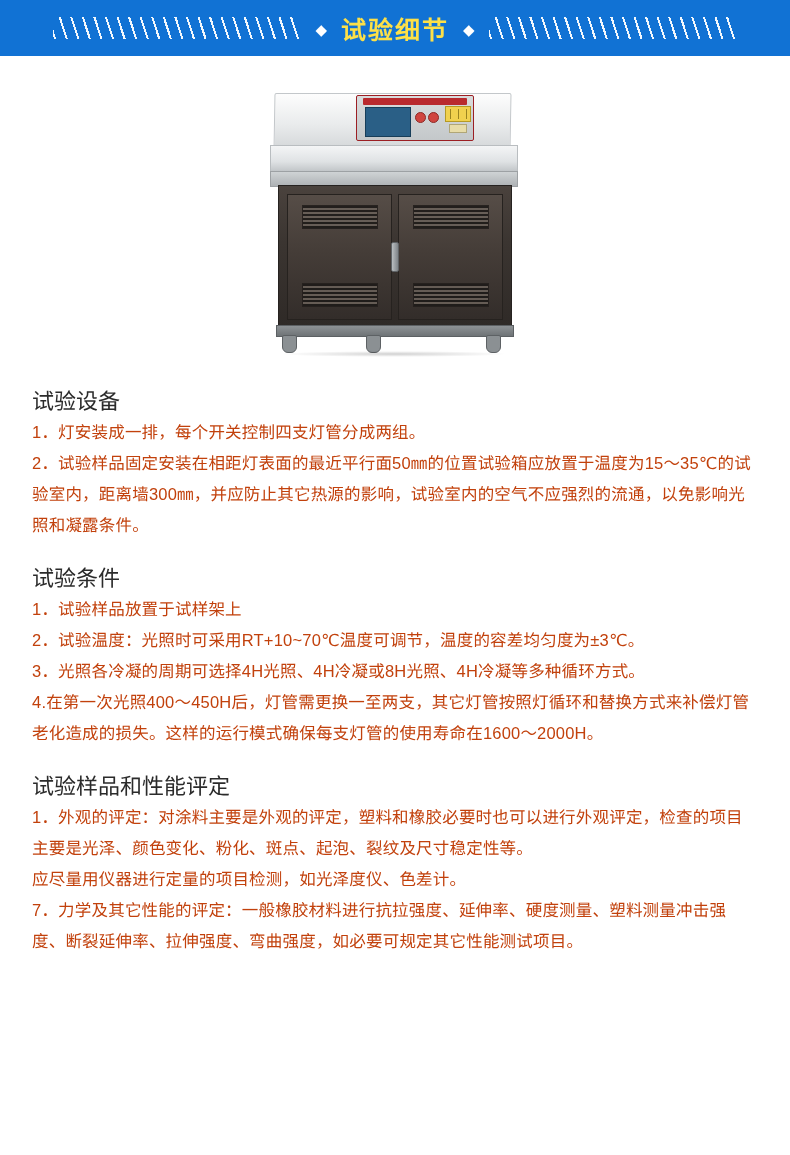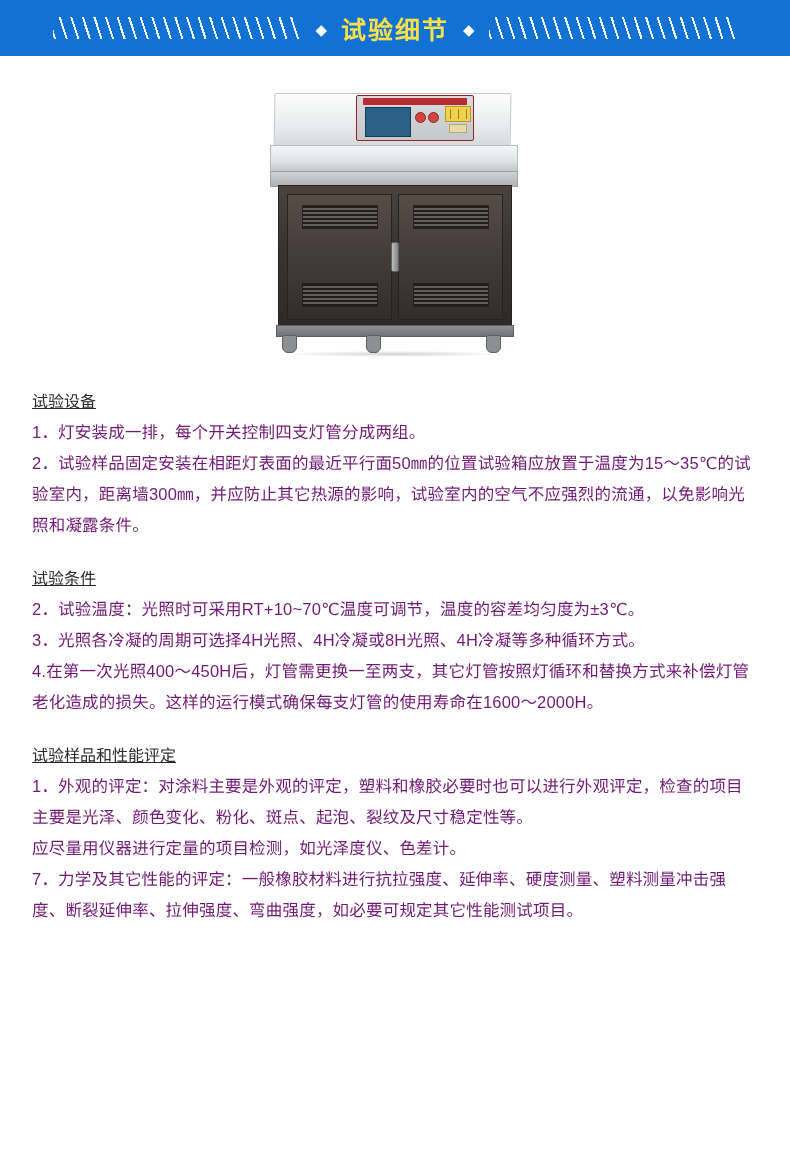--- a/index.html
+++ b/index.html
@@ -268,29 +268,28 @@
     padding: 0 32px;
     box-sizing: border-box;
   }
   .section {
     margin-bottom: 22px;
   }
   .section:last-child {
     margin-bottom: 17px;
   }
   .section-title {
-    font-size: 16px;
+    font-size: 22px;
     line-height: 31px;
     color: #2b2b2b;
-    text-decoration: underline;
   }
   .para {
     font-size: 16.5px;
     line-height: 31px;
-    color: #701a75;
+    color: #c2410c;
     letter-spacing: 0.2px;
   }
 </style>
 </head>
 <body>
 
 <div class="banner">
   <span class="banner-stripes"></span>
   <span class="banner-title-wrap">
     <span class="banner-diamond">◆</span>
@@ -341,20 +340,21 @@
 <div class="content">
 
   <div class="section">
     <div class="section-title">试验设备</div>
     <div class="para">1．灯安装成一排，每个开关控制四支灯管分成两组。</div>
     <div class="para">2．试验样品固定安装在相距灯表面的最近平行面50㎜的位置试验箱应放置于温度为15～35℃的试验室内，距离墙300㎜，并应防止其它热源的影响，试验室内的空气不应强烈的流通，以免影响光照和凝露条件。</div>
   </div>
 
   <div class="section">
     <div class="section-title">试验条件</div>
+    <div class="para">1．试验样品放置于试样架上</div>
     <div class="para">2．试验温度：光照时可采用RT+10~70℃温度可调节，温度的容差均匀度为±3℃。</div>
     <div class="para">3．光照各冷凝的周期可选择4H光照、4H冷凝或8H光照、4H冷凝等多种循环方式。</div>
     <div class="para">4.在第一次光照400～450H后，灯管需更换一至两支，其它灯管按照灯循环和替换方式来补偿灯管老化造成的损失。这样的运行模式确保每支灯管的使用寿命在1600～2000H。</div>
   </div>
 
   <div class="section">
     <div class="section-title">试验样品和性能评定</div>
     <div class="para">1．外观的评定：对涂料主要是外观的评定，塑料和橡胶必要时也可以进行外观评定，检查的项目主要是光泽、颜色变化、粉化、斑点、起泡、裂纹及尺寸稳定性等。</div>
     <div class="para">应尽量用仪器进行定量的项目检测，如光泽度仪、色差计。</div>
     <div class="para">7．力学及其它性能的评定：一般橡胶材料进行抗拉强度、延伸率、硬度测量、塑料测量冲击强度、断裂延伸率、拉伸强度、弯曲强度，如必要可规定其它性能测试项目。</div>

